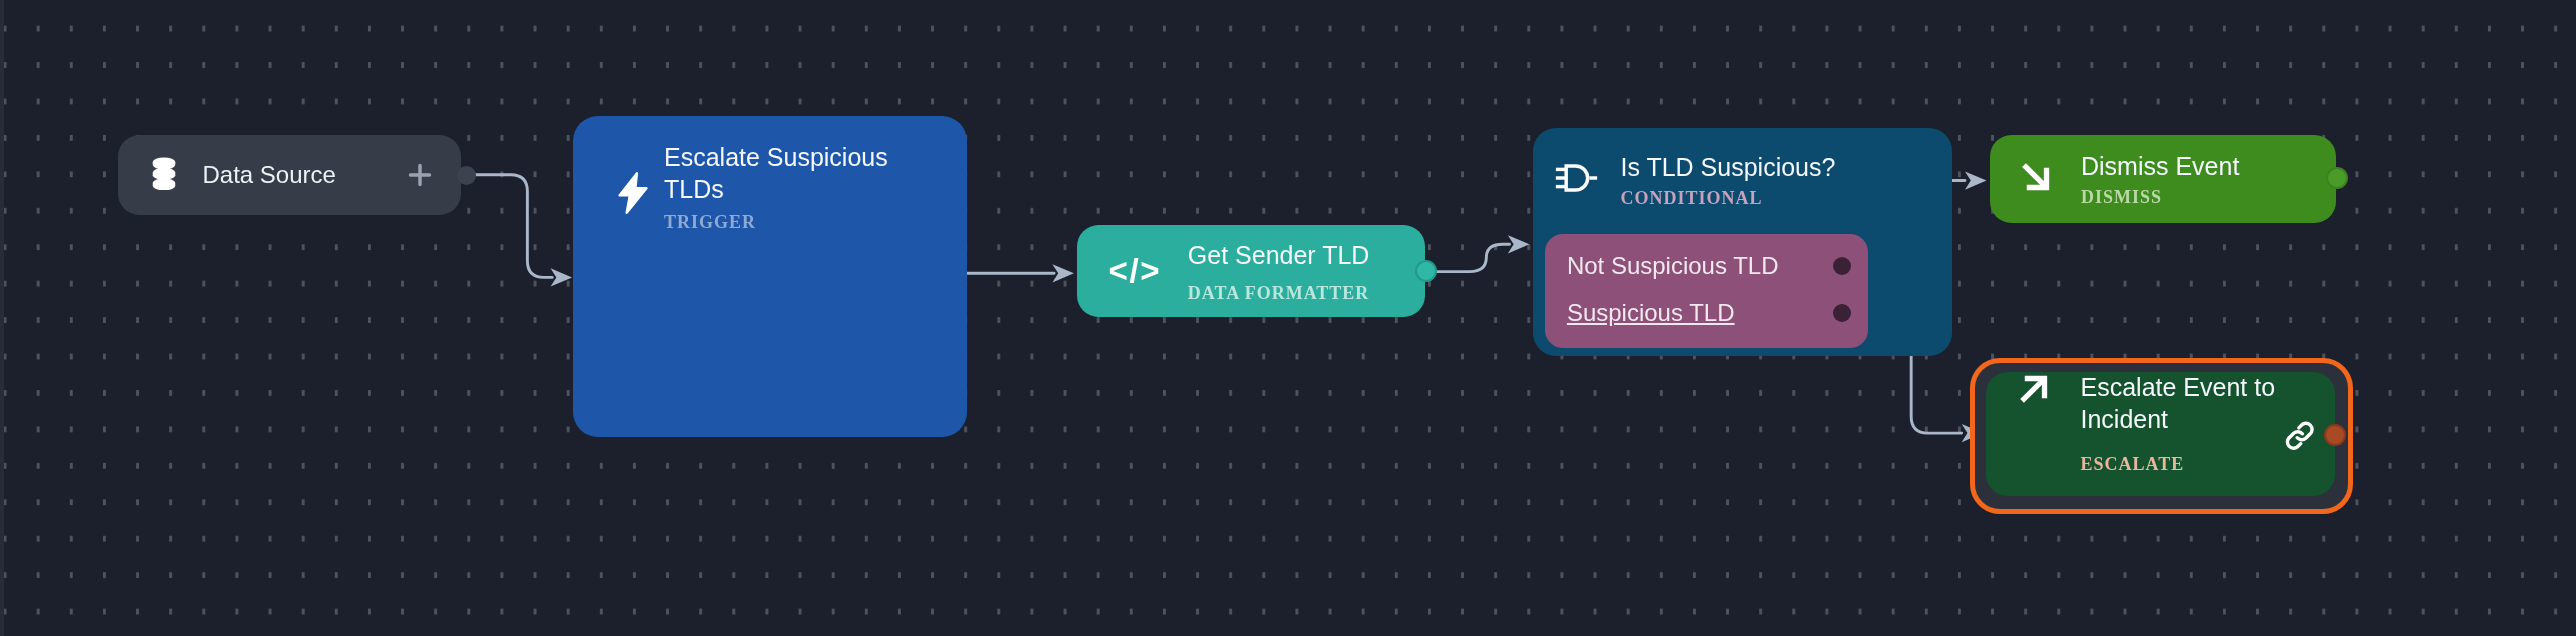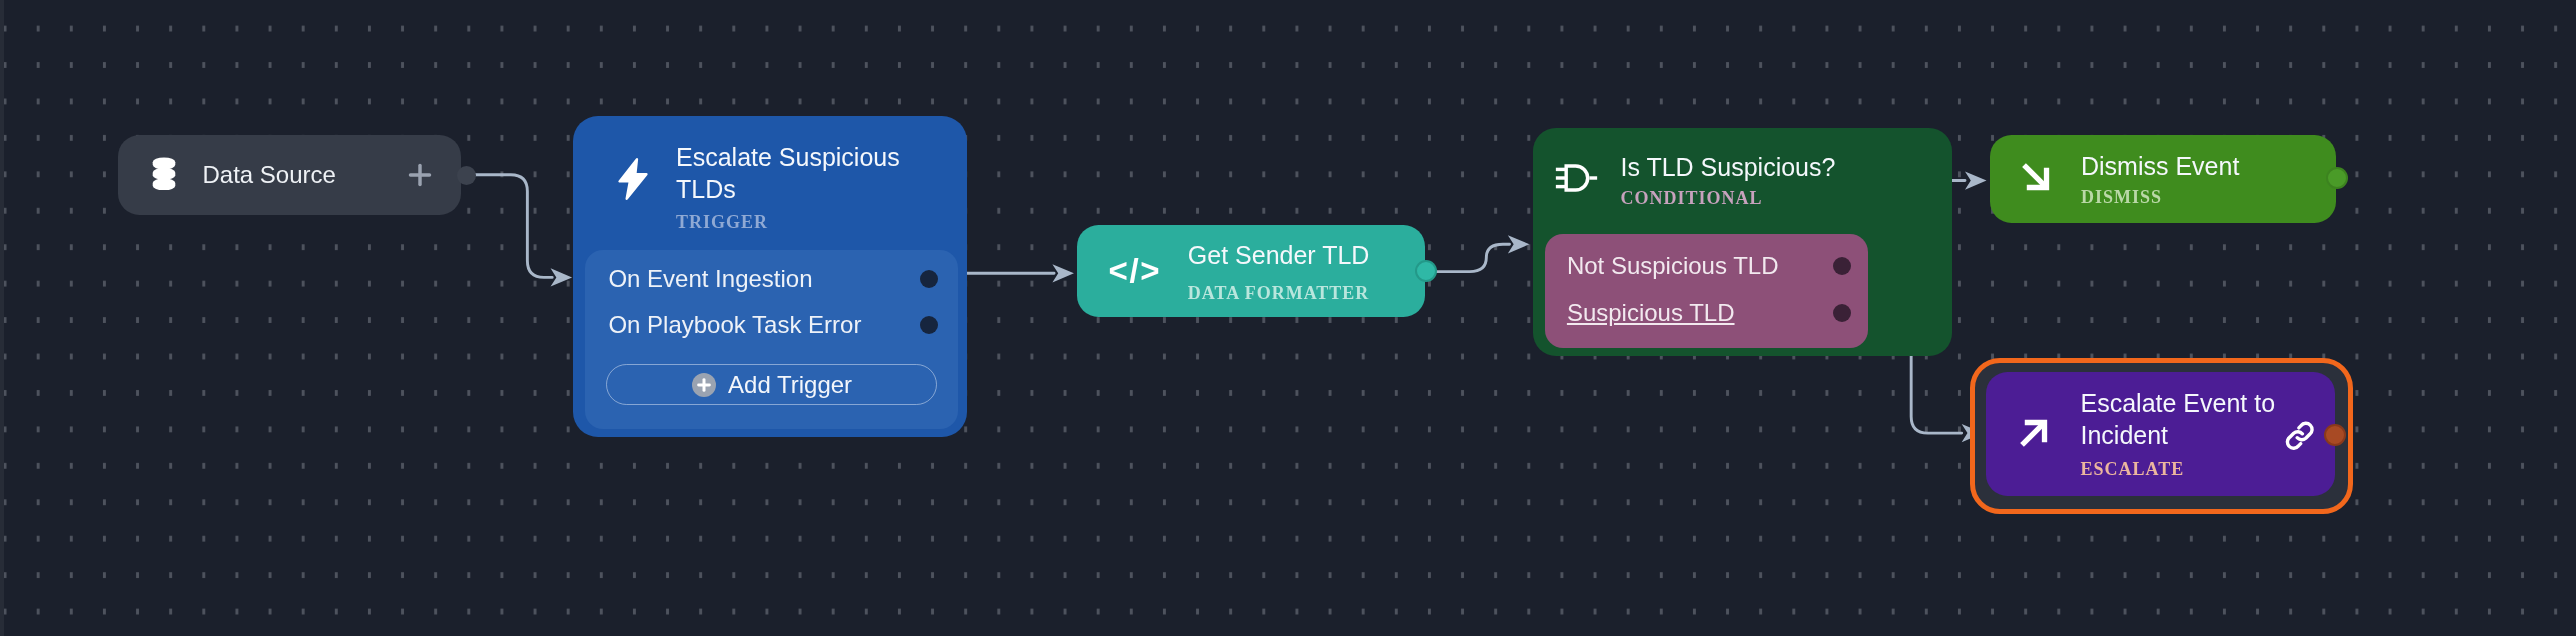--- a/index.html
+++ b/index.html
@@ -20,21 +20,21 @@
   
   .node-datasource{
     left:118px;top:135px;width:343px;height:80px;border-radius:21.5px;
     background:#363c48;display:flex;align-items:center;padding:0 28px 0 31.5px;gap:25px;
   }
   .node-datasource .n-title{font-size:24px;color:#eef1f5;}
   .ds-plus{margin-left:auto;display:flex;align-items:center;}
 
   
   .node-trigger{left:573px;top:116px;width:394px;height:321px;border-radius:25px;background:#1e57a9;}
-  .trigger-header{display:flex;padding:25px 30px 0 41px;gap:24px;}
+  .trigger-header{display:flex;padding:25px 30px 0 41px;gap:12px;align-items:center;}
   .trigger-header .bolt{margin-top:15px;flex:none;}
   .node-trigger .n-title{width:273px;}
   .node-trigger .n-type{color:#8fa9d4;}
   .trigger-panel{
     position:absolute;left:12.4px;top:134px;width:373px;height:179px;
     border-radius:18px;background:#2b63b1;
   }
   .t-row{position:absolute;left:23px;font-size:24px;line-height:28px;color:#eef2f8;}
   .t-row.r0{top:15px;} .t-row.r1{top:61px;}
   .t-port{width:18px;height:18px;background:#16253e;}
@@ -48,21 +48,21 @@
 
   
   .node-formatter{
     left:1077px;top:225px;width:348px;height:92px;border-radius:21.5px;background:#2bae9d;
     display:flex;align-items:center;padding-left:31.5px;gap:26.5px;
   }
   .code-glyph{font-size:33px;font-weight:bold;color:#ffffff;letter-spacing:1.7px;}
   .node-formatter .n-type{color:#b9e6dd;margin-top:12px;}
 
   
-  .node-conditional{left:1533px;top:128px;width:419px;height:228px;border-radius:23px;background:#14532d;}
+  .node-conditional{left:1533px;top:128px;width:419px;height:228px;border-radius:23px;background:#0c4a6e;}
   .cond-header{display:flex;padding:23px 21.5px 0 21.5px;gap:23px;}
   .cond-header .gate{margin-top:11.6px;flex:none;}
   .node-conditional .n-type{color:#c7a2bd;margin-top:5px;}
   .cond-panel{
     position:absolute;left:12.4px;top:106px;width:323px;height:114px;
     border-radius:18px;background:#8d5078;
   }
   .c-row{position:absolute;left:21.5px;font-size:24px;line-height:28px;color:#f2e9ef;}
   .c-row.r0{top:18px;} .c-row.r1{top:65px;text-decoration:underline;}
   .c-port{width:18px;height:18px;background:#3a2136;}
@@ -74,25 +74,25 @@
     display:flex;align-items:center;padding-left:30px;gap:28px;
   }
   .node-dismiss .n-type{color:#bad8a7;margin-top:4.1px;}
 
   
   .selection-outline{
     position:absolute;left:1970px;top:358px;width:383px;height:156px;border-radius:30px;
     border:5.8px solid #f2671c;background:#2b303b;box-sizing:border-box;z-index:2;
   }
   .node-escalate{
-    left:1986px;top:372px;width:349px;height:124px;border-radius:21.5px;background:#4c1d95;
-    display:flex;align-items:center;padding-left:31.5px;gap:30px;z-index:3;
+    left:1986px;top:372px;width:349px;height:124px;border-radius:21.5px;background:#14532d;
+    display:flex;padding-left:31.5px;gap:30px;z-index:3;
   }
   .node-escalate .n-title{width:203px;line-height:31.5px;}
-  .node-escalate .n-type{color:#ecb69e;margin-top:8px;}
+  .node-escalate .n-type{color:#ecb69e;margin-top:19px;}
   .link-badge{position:absolute;left:298px;top:48px;}
 
   
   .port-datasource{left:457px;top:166px;width:19px;height:19px;background:#3c424e;}
   .port-formatter{left:1415px;top:260px;width:22.4px;height:22.4px;background:#2fb8a6;border:2.5px solid rgba(0,60,52,.25);}
   .port-dismiss{left:2326px;top:167px;width:22.4px;height:22.4px;background:#4a9b28;border:2.5px solid rgba(20,60,5,.25);}
   .port-escalate{left:2324px;top:424px;width:22.4px;height:22.4px;background:#a84a24;border:2.5px solid rgba(70,20,5,.3);}
 </style>
 </head>
 <body>
@@ -149,36 +149,20 @@
       <span class="bolt">
         <svg width="38" height="46" viewBox="0 0 24 28" fill="#ffffff" stroke="#ffffff" stroke-width="1.5" stroke-linejoin="round">
           <path d="M14.5 1.5 L3.5 15.5 L10 15.5 L8 26.5 L20.5 11 L13.5 11 Z"></path>
         </svg>
       </span>
       <div>
         <div class="n-title">Escalate Suspicious TLDs</div>
         <div class="n-type">TRIGGER</div>
       </div>
     </div>
-    <div class="trigger-panel">
-      <div class="t-row r0">On Event Ingestion</div>
-      <div class="t-row r1">On Playbook Task Error</div>
-      <div class="port t-port p0"></div>
-      <div class="port t-port p1"></div>
-      <button class="add-trigger-btn">
-        <svg width="24" height="24" viewBox="0 0 29 29">
-          <circle cx="14.5" cy="14.5" r="14.5" fill="#9aa3b1"></circle>
-          <g stroke="#ffffff" stroke-width="3.6" stroke-linecap="round">
-            <path d="M14.5 8 V21"></path>
-              <path d="M8 14.5 H21"></path>
-          </g>
-        </svg>
-        <span>Add Trigger</span>
-      </button>
-    </div>
   </div>
 
   <div class="node node-formatter">
     <span class="code-glyph">&lt;/&gt;</span>
     <div>
       <div class="n-title">Get Sender TLD</div>
       <div class="n-type">DATA FORMATTER</div>
     </div>
   </div>
   <div class="port port-formatter"></div>

